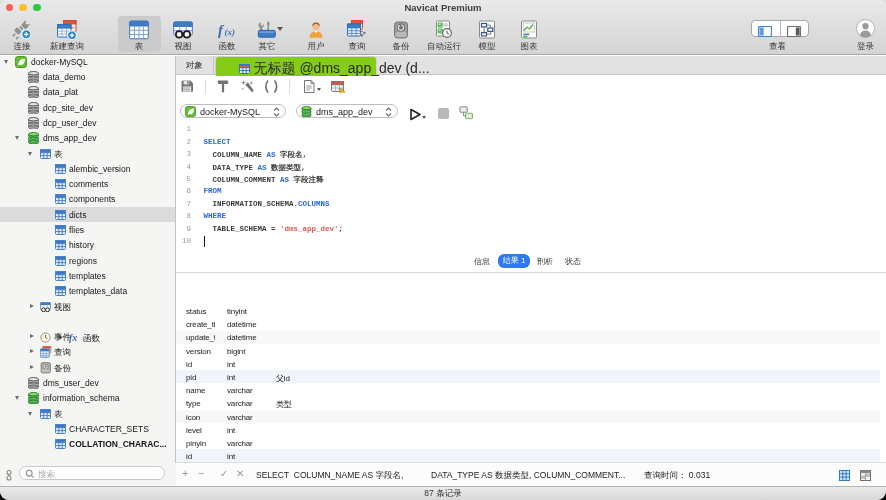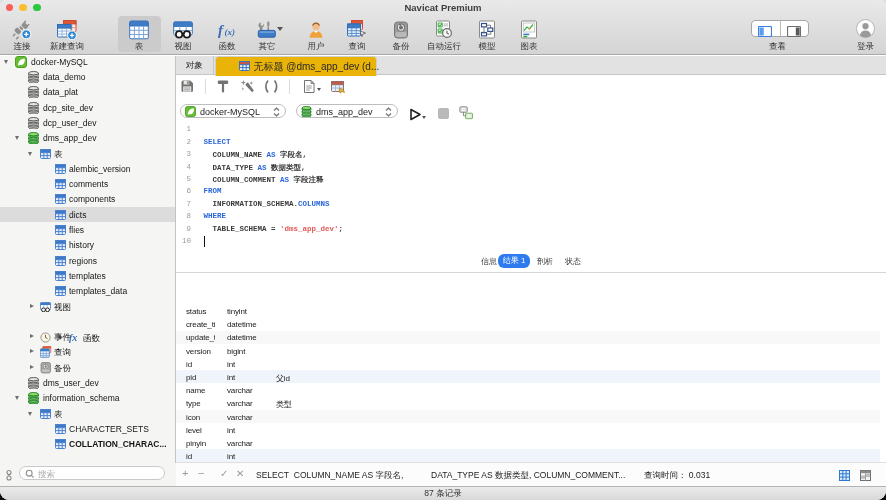--- a/index.html
+++ b/index.html
@@ -13,21 +13,21 @@
 .tb svg{display:block;margin:0 auto}
 #side{position:absolute;left:0;top:56px;width:176px;height:430px;background:#f5f5f3;border-right:1px solid #c3c3c3}
 .tr{position:absolute;left:0;width:175px;height:15.3px;font-size:8.5px;color:#151515}
 .tr .tx{position:absolute;top:2.6px;white-space:nowrap}
 .tr svg{position:absolute}
 .tri{position:absolute;top:4.6px;width:0;height:0;border-left:4.2px solid #6e6e6e;border-top:2.8px solid transparent;border-bottom:2.8px solid transparent}
 .trid{position:absolute;top:5.6px;width:0;height:0;border-left:2.8px solid transparent;border-right:2.8px solid transparent;border-top:4.2px solid #6e6e6e}
 #main{position:absolute;left:176px;top:56px;width:710px;height:430px;background:#fff}
 #tabbar{position:absolute;left:0;top:0;width:710px;height:18.5px;background:#e2e2e2;border-bottom:1px solid #c6c6c6}
 #tabobj{position:absolute;left:0;top:0;width:37.5px;height:18.5px;border-right:1px solid #c6c6c6;font-size:8.5px;color:#2b2b2b;text-align:center;line-height:18px}
-#tabact{position:absolute;left:38.5px;top:0;width:162px;height:19.5px;background:#eab308;border:1px solid #d0d0d0;border-bottom:none;border-radius:4px 4px 0 0;font-size:10px;color:#2b2b2b}
+#tabact{position:absolute;left:38.5px;top:0;width:162px;height:19.5px;background:#84cc16;border:1px solid #d0d0d0;border-bottom:none;border-radius:4px 4px 0 0;font-size:14px;color:#2b2b2b}
 #tabact .t{position:absolute;left:38px;top:2.8px;white-space:nowrap}
 .vsep{position:absolute;width:1px;background:#dcdcdc}
 .pill{position:absolute;top:48px;height:14px;background:#fff;border:1px solid #bdbdbd;border-radius:7px;font-size:9px;color:#222}
 .pill .tx{position:absolute;left:19.5px;top:1.5px;white-space:nowrap}
 .pill svg{position:absolute;left:4.5px;top:1px;width:11px;height:11px}
 .chev{position:absolute;left:auto !important;right:5px !important;top:2px !important;width:7px !important;height:10px !important}
 #editor{position:absolute;left:0;top:67px;width:710px;height:127px;background:#fff;font-family:"Liberation Mono",monospace;font-size:7.5px}
 .el{position:absolute;left:0;width:710px;white-space:pre}
 .ln{position:absolute;left:0;width:15px;text-align:right;color:#9b9b9b}
 .cd{position:absolute;left:27.5px;color:#3a3a3a;white-space:pre;font-weight:bold}
@@ -599,21 +599,21 @@
         <div class="el" style="top:37.35px;height:12.45px"><span class="ln" style="top:2.2px">4</span><span class="cd" style="top:2.2px">  DATA_TYPE <span class="kw">AS</span> 数据类型,</span></div>
         <div class="el" style="top:49.80px;height:12.45px"><span class="ln" style="top:2.2px">5</span><span class="cd" style="top:2.2px">  COLUMN_COMMENT <span class="kw">AS</span> 字段注释</span></div>
         <div class="el" style="top:62.25px;height:12.45px"><span class="ln" style="top:2.2px">6</span><span class="cd" style="top:2.2px"><span class="kw">FROM</span></span></div>
         <div class="el" style="top:74.70px;height:12.45px"><span class="ln" style="top:2.2px">7</span><span class="cd" style="top:2.2px">  INFORMATION_SCHEMA.<span class="kw">COLUMNS</span></span></div>
         <div class="el" style="top:87.15px;height:12.45px"><span class="ln" style="top:2.2px">8</span><span class="cd" style="top:2.2px"><span class="kw">WHERE</span></span></div>
         <div class="el" style="top:99.60px;height:12.45px"><span class="ln" style="top:2.2px">9</span><span class="cd" style="top:2.2px">  TABLE_SCHEMA = <span class="sr">'dms_app_dev'</span>;</span></div>
         <div class="el" style="top:112.05px;height:12.45px"><span class="ln" style="top:2.2px">10</span></div>
         <div class="a" style="left:27.5px;top:113.0px;width:1px;height:11px;background:#111"></div>
       </div>
       <div id="restabs">
-        <span class="rt" style="left:305px">信息</span>
+        <span class="rt" style="left:298px">信息</span>
         <div id="rpill">结果 1</div>
         <span class="rt" style="left:361px">剖析</span>
         <span class="rt" style="left:389px">状态</span>
       </div>
       <div class="gr " style="top:248.2px">
         <span style="left:10px;width:29px;overflow:hidden">status</span>
         <span style="left:51px">tinyint</span>
       </div>
       <div class="gr " style="top:261.4px">
         <span style="left:10px;width:29px;overflow:hidden">create_time</span>

